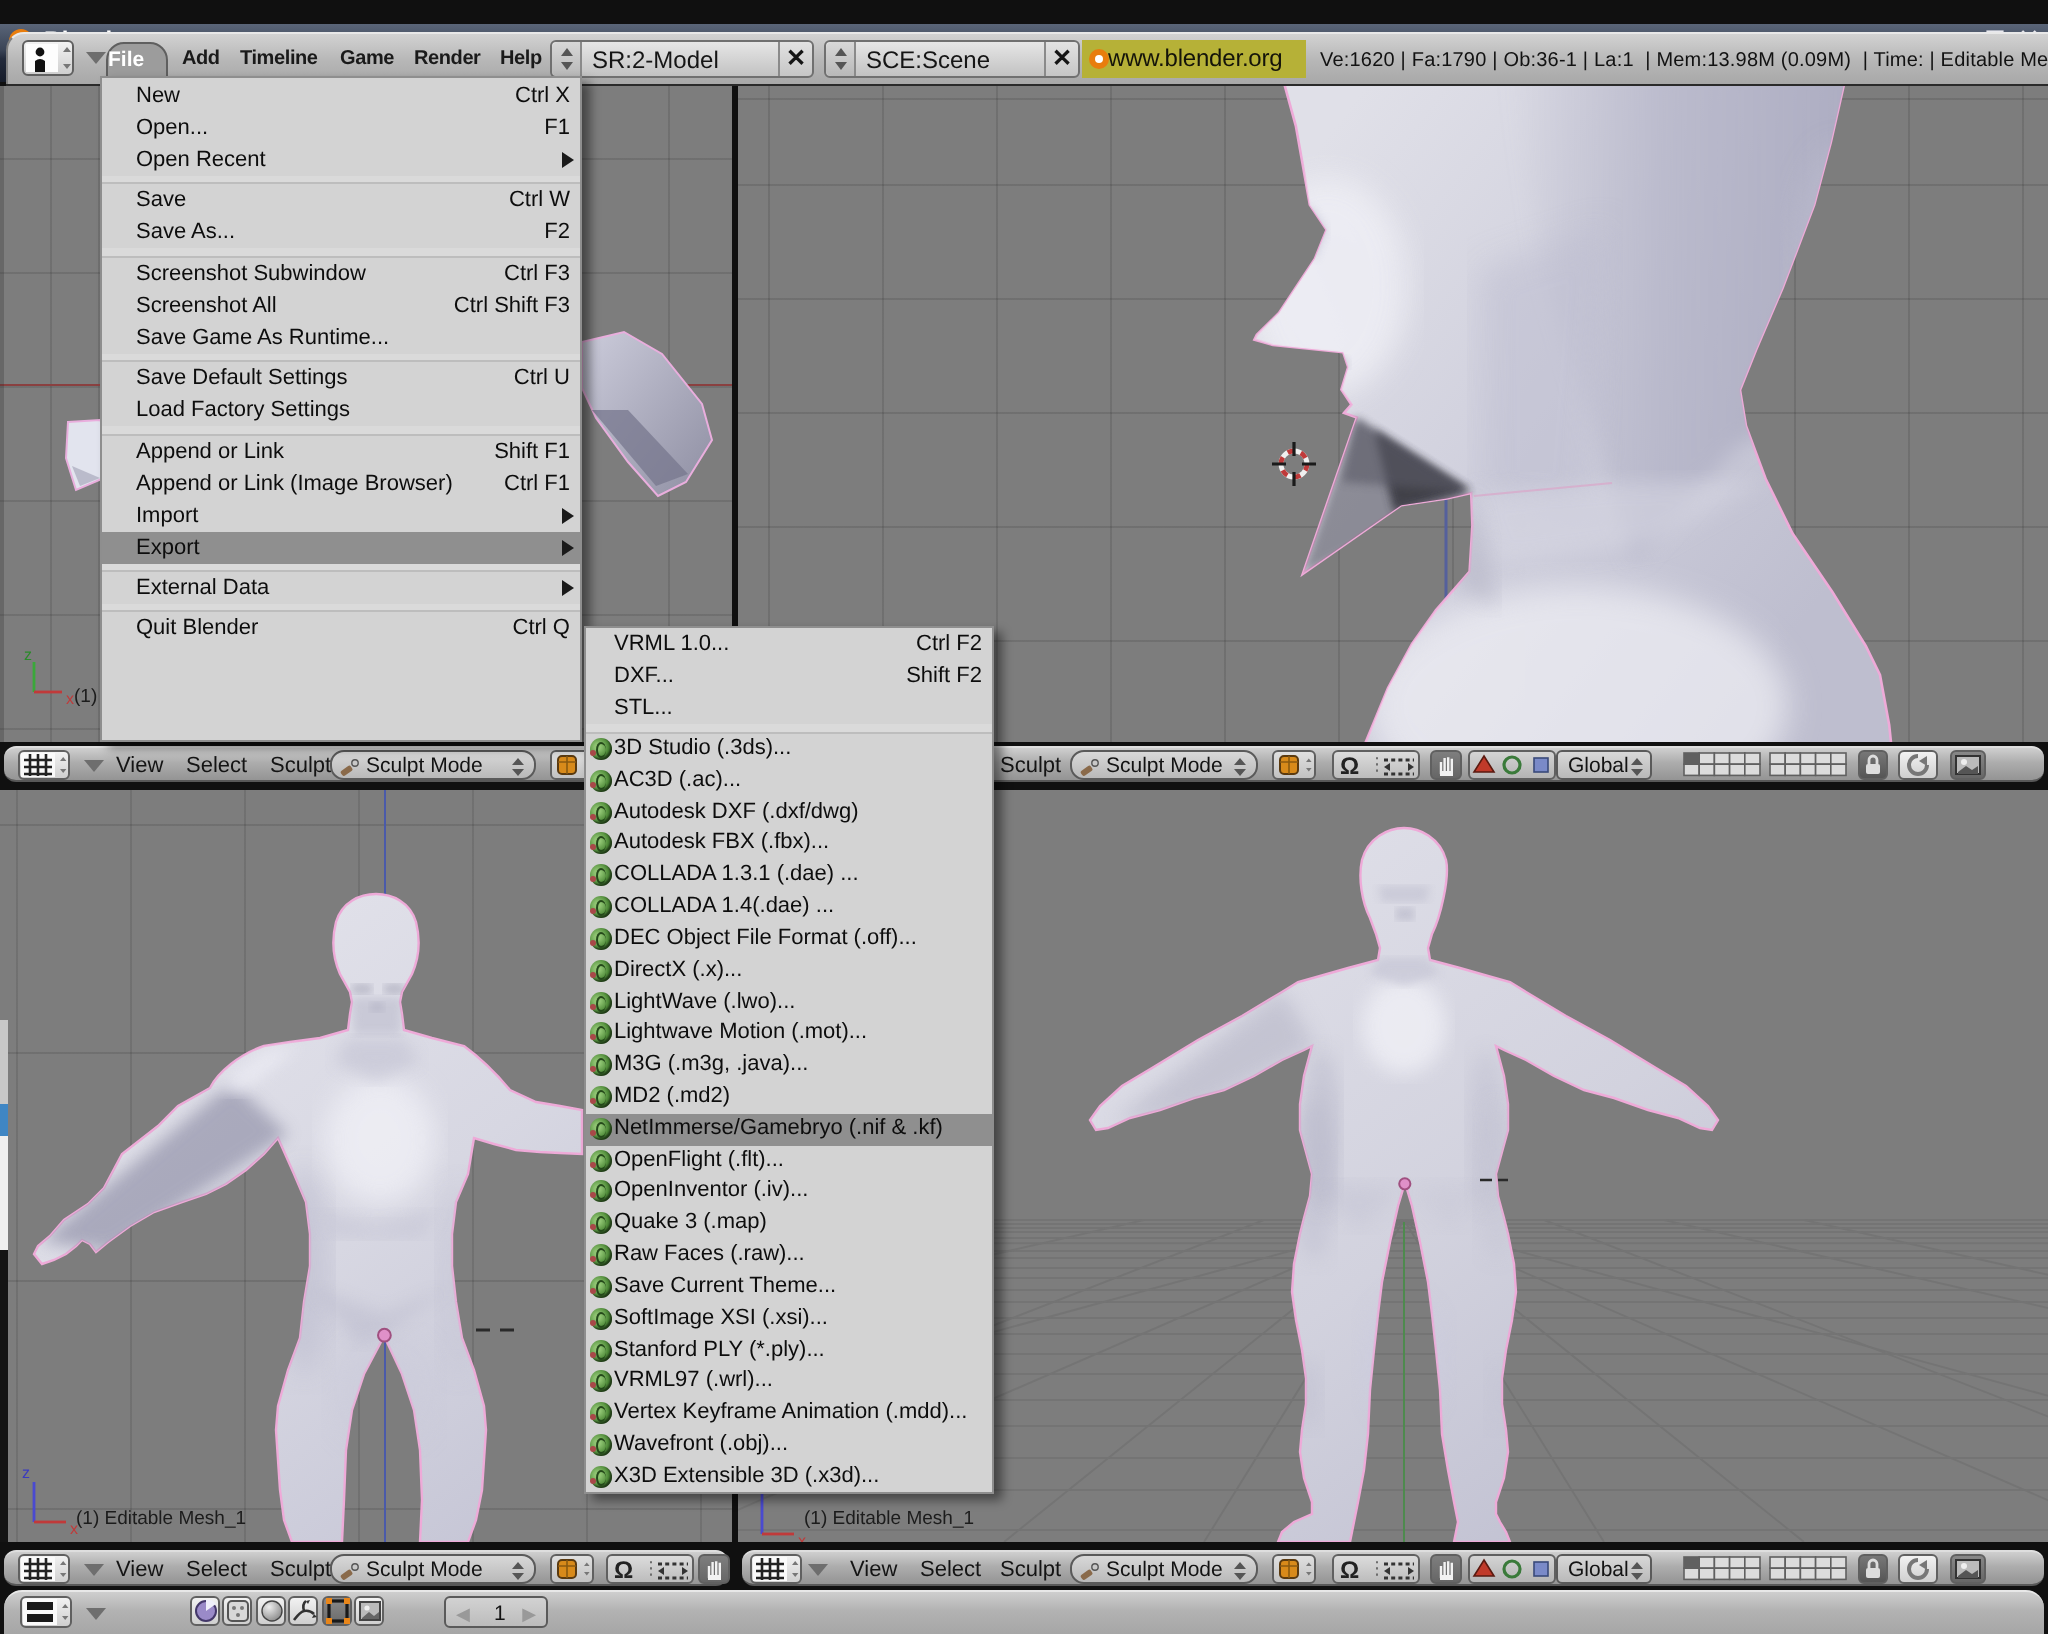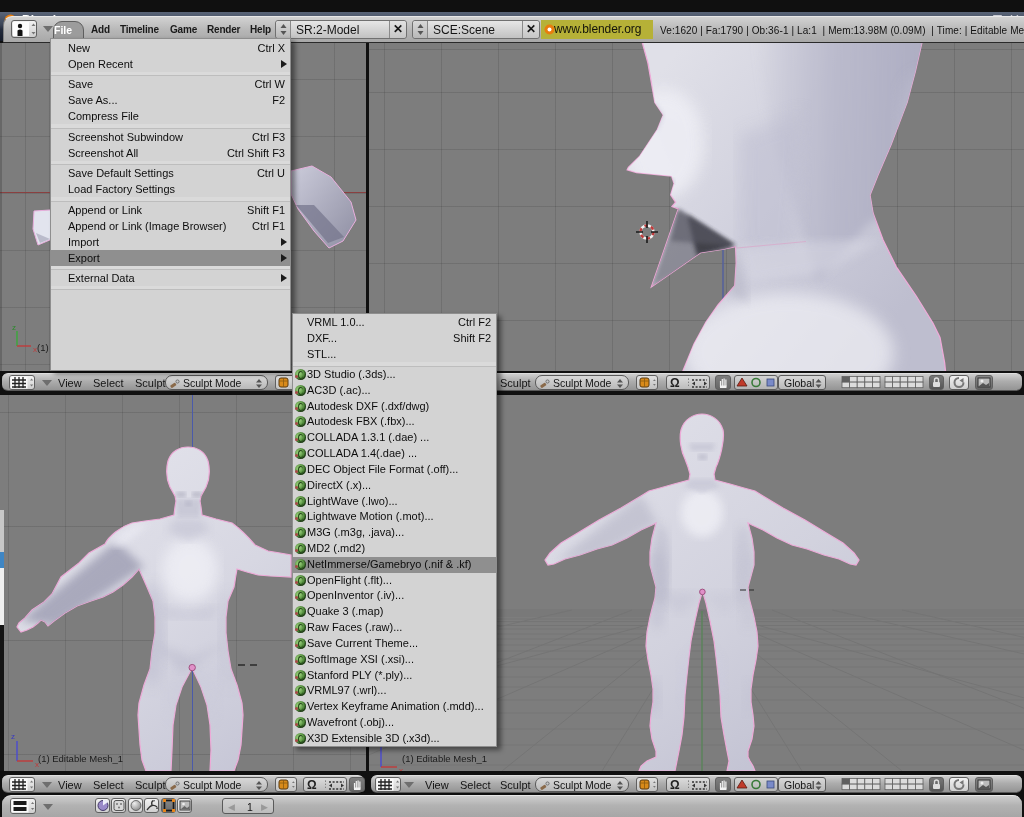--- a/index.html
+++ b/index.html
@@ -711,39 +711,41 @@
       </svg></div>
     <div class="dropdown" style="left:220px;top:2px;width:52px;height:16px;border-radius:3px;background:linear-gradient(#d2d2d2,#bcbcbc)">
     <span style="position:absolute;left:5px;top:3px;color:#999;font-size:9px">◀</span>
     <span style="position:absolute;left:24px;top:2px">1</span>
     <span style="position:absolute;right:5px;top:3px;color:#999;font-size:9px">▶</span>
     </div>
   </div>
 
 <div class="abs" id="filemenu">
   <div class="row" style="margin-top:1px">New<span class="sc">Ctrl X</span></div>
+  <div class="row">Open...<span class="sc">F1</span></div>
   <div class="row">Open Recent<span class="sub"></span></div>
   <div class="msep"></div>
   <div class="row">Save<span class="sc">Ctrl W</span></div>
   <div class="row">Save As...<span class="sc">F2</span></div>
-  <div class="row">Compress File</div>
   <div class="msep"></div>
   <div class="row">Screenshot Subwindow<span class="sc">Ctrl F3</span></div>
   <div class="row">Screenshot All<span class="sc">Ctrl Shift F3</span></div>
+  <div class="row">Save Game As Runtime...</div>
   <div class="msep"></div>
   <div class="row">Save Default Settings<span class="sc">Ctrl U</span></div>
   <div class="row">Load Factory Settings</div>
   <div class="msep"></div>
   <div class="row">Append or Link<span class="sc">Shift F1</span></div>
   <div class="row">Append or Link (Image Browser)<span class="sc">Ctrl F1</span></div>
   <div class="row">Import<span class="sub"></span></div>
   <div class="row hl">Export<span class="sub"></span></div>
   <div class="msep"></div>
   <div class="row">External Data<span class="sub"></span></div>
   <div class="msep"></div>
+  <div class="row">Quit Blender<span class="sc">Ctrl Q</span></div>
 </div>
 
 <div class="abs" id="submenu">
   <div class="row" style="margin-top:1px">VRML 1.0...<span class="sc">Ctrl F2</span></div>
   <div class="row">DXF...<span class="sc">Shift F2</span></div>
   <div class="row">STL...</div>
   <div class="msep"></div>
   <div class="row ic"><i class="snake"></i>3D Studio (.3ds)...</div>
   <div class="row ic"><i class="snake"></i>AC3D (.ac)...</div>
   <div class="row ic"><i class="snake"></i>Autodesk DXF (.dxf/dwg)</div>

